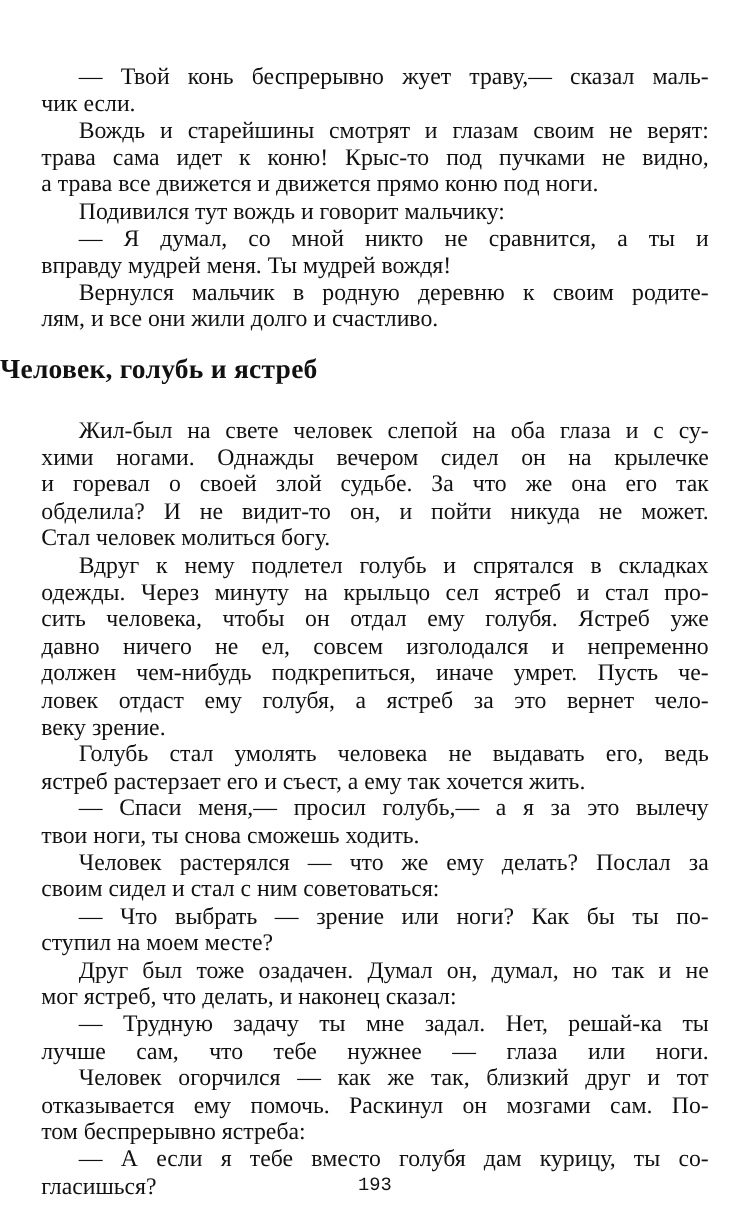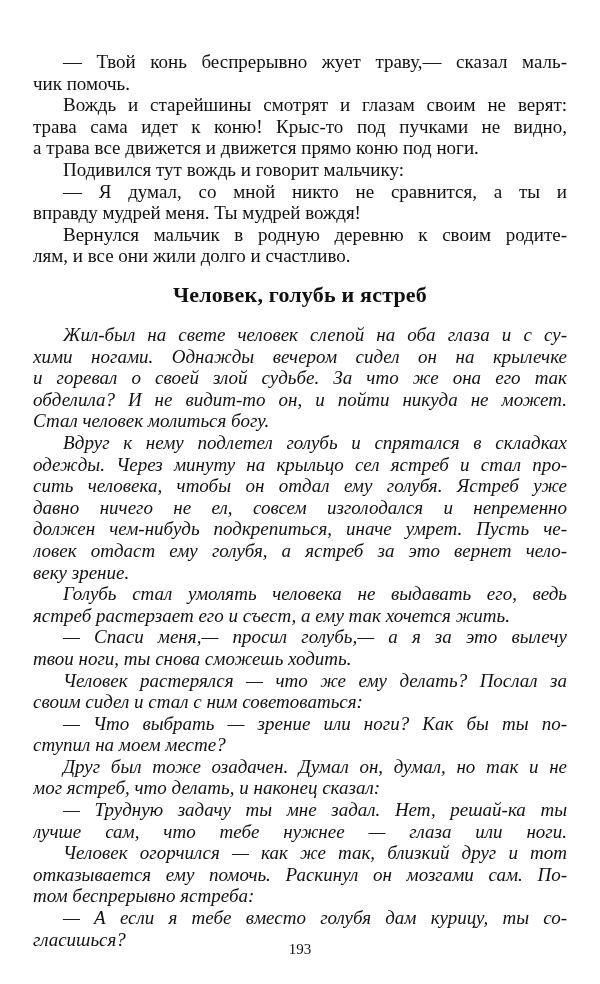--- a/index.html
+++ b/index.html
@@ -40,56 +40,56 @@
       text-align-last: left;
     }
     .line.indent {
       padding-left: 30px;
     }
     .title {
       position: absolute;
       left: 0;
       width: 600px;
       top: 282px;
-      text-align: center;
       font-size: 22px;
       font-weight: bold;
       line-height: 26px;
       letter-spacing: 0.2px;
     }
     .page-number {
       position: absolute;
       left: 0;
       width: 600px;
       top: 940px;
       text-align: center;
       font-size: 15px;
       line-height: 18px;
+      font-family: Liberation Mono, monospace;
     }
   </style>
 </head>
 <body>
 
 <div class="page">
   <div class="text-block" id="top-section" style="top:27px;margin-top:24px;">
       <div class="line indent">— Твой конь беспрерывно жует траву,— сказал маль-</div>
-      <div class="line last">чик помочь.</div>
+      <div class="line last">чик если.</div>
       <div class="line indent">Вождь и старейшины смотрят и глазам своим не верят:</div>
       <div class="line">трава сама идет к коню! Крыс-то под пучками не видно,</div>
       <div class="line last">а трава все движется и движется прямо коню под ноги.</div>
       <div class="line indent last">Подивился тут вождь и говорит мальчику:</div>
       <div class="line indent">— Я думал, со мной никто не сравнится, а ты и</div>
       <div class="line last">вправду мудрей меня. Ты мудрей вождя!</div>
       <div class="line indent">Вернулся мальчик в родную деревню к своим родите-</div>
       <div class="line last">лям, и все они жили долго и счастливо.</div>
     </div>
 
   <h2 class="title" style="margin:0;">Человек, голубь и ястреб</h2>
 
-  <div class="text-block" id="story-section" style="top:324px;font-style:italic;">
+  <div class="text-block" id="story-section" style="top:334px;">
       <div class="line indent">Жил-был на свете человек слепой на оба глаза и с су-</div>
       <div class="line">хими ногами. Однажды вечером сидел он на крылечке</div>
       <div class="line">и горевал о своей злой судьбе. За что же она его так</div>
       <div class="line">обделила? И не видит-то он, и пойти никуда не может.</div>
       <div class="line last">Стал человек молиться богу.</div>
       <div class="line indent">Вдруг к нему подлетел голубь и спрятался в складках</div>
       <div class="line">одежды. Через минуту на крыльцо сел ястреб и стал про-</div>
       <div class="line">сить человека, чтобы он отдал ему голубя. Ястреб уже</div>
       <div class="line">давно ничего не ел, совсем изголодался и непременно</div>
       <div class="line">должен чем-нибудь подкрепиться, иначе умрет. Пусть че-</div>

